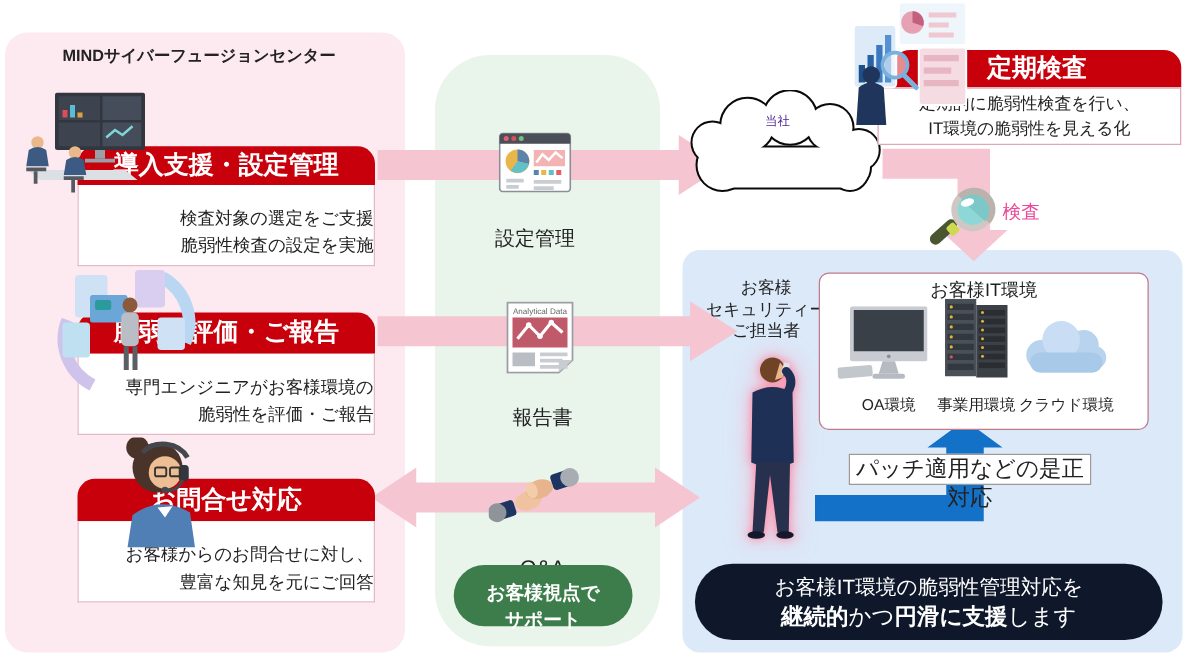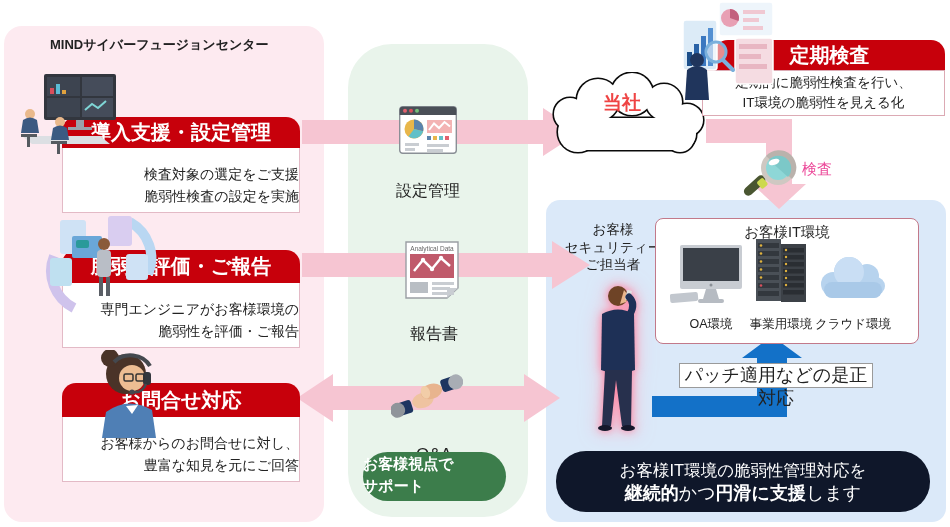--- a/index.html
+++ b/index.html
@@ -22,24 +22,24 @@
   .card .body{background:#fff;border:1px solid #e3bac6;border-top:none;color:#222;
     font-size:14px;line-height:1.55;text-align:right;padding:16px 0 5px 0;}
   .c1{left:62px;top:117px;} .c1 .banner{line-height:31px;}
   .c2{left:62px;top:250px;} .c2 .banner{line-height:33px;}
   .c3{left:62px;top:383px;} .c3 .banner{line-height:34px;}
 
   
   .mid-label{color:#222;font-size:16px;text-align:center;margin-top:24px;}
   .qa-label{font-size:17px;}
   .pill-green{left:363px;top:452px;width:143px;height:49px;border-radius:25px;background:#3c7d4b;
-    color:#fff;font-size:15px;font-weight:bold;text-align:left;line-height:1.45;padding-top:1px;box-sizing:border-box;}
-
-  
-  .cloud-t1{left:562px;top:90px;width:120px;text-align:center;font-size:19px;color:#ef4444;font-weight:bold;}
+    color:#fff;font-size:15px;font-weight:bold;text-align:center;line-height:1.45;padding-top:12px;box-sizing:border-box;}
+
+  
+  .cloud-t1{left:562px;top:90px;width:120px;text-align:center;font-size:10px;color:#4c1d95;}
   .cloud-t2{left:552px;top:126px;width:170px;text-align:center;font-size:13.5px;color:#111;}
 
   
   .p-banner{left:714px;top:40px;width:231px;height:30px;background:#c7000b;color:#fff;font-weight:bold;
     font-size:20px;text-align:center;line-height:30px;border-radius:14px 14px 0 0;}
   .p-body{left:702px;top:70px;width:243px;background:#fff;border:1px solid #dcaab4;color:#222;
     font-size:13.5px;line-height:1.45;text-align:center;padding:2px 0 3px 0;box-sizing:border-box;}
 
   .inspect-label{left:802px;top:160px;width:50px;font-size:15px;color:#ec4899;}
 

